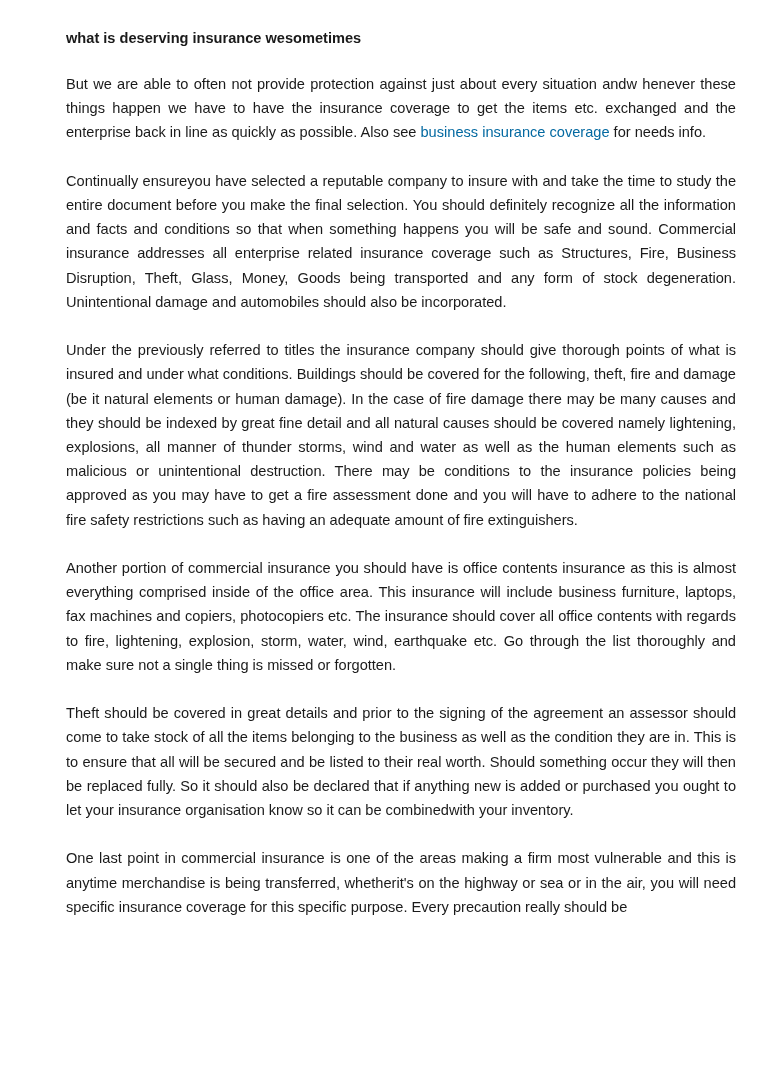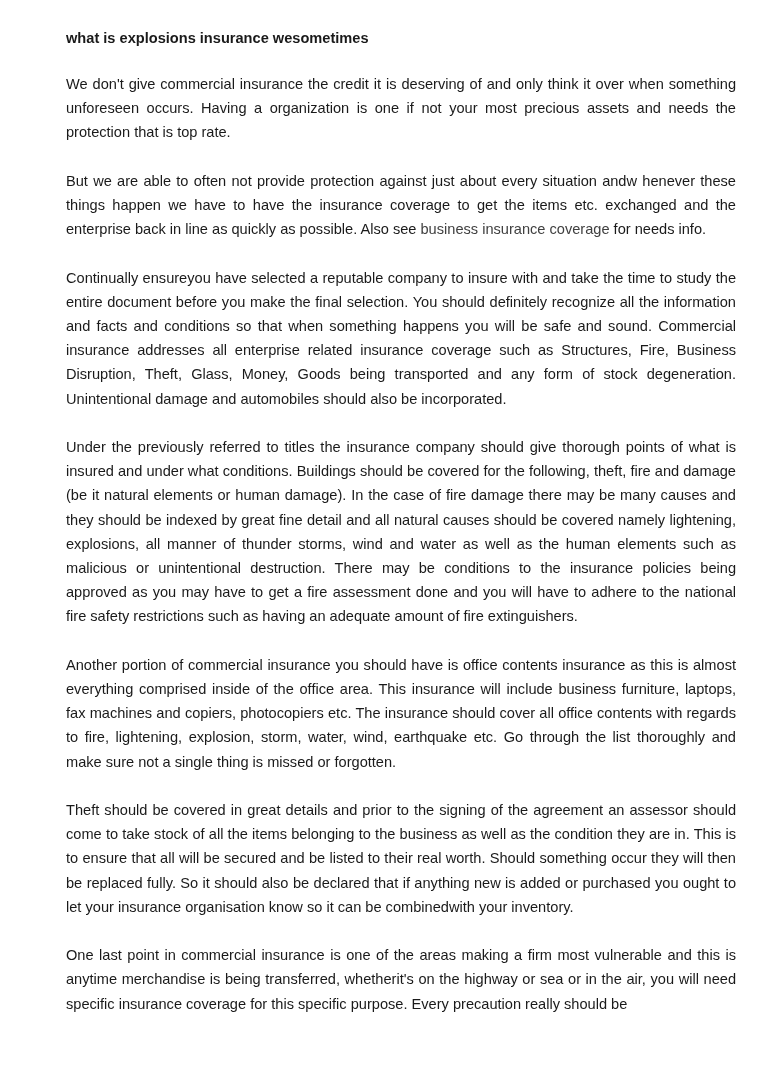--- a/index.html
+++ b/index.html
@@ -28,32 +28,31 @@
       font-size: 14.6px;
       margin: 0 0 24px 0;
       line-height: 20px;
     }
     .para {
       margin: 0 0 24.2px 0;
       text-align: justify;
       text-align-last: left;
     }
     .link {
-      color: #404040;
+      color: #0369a1;
       text-decoration: none;
       cursor: pointer;
     }
   </style>
 </head>
 <body>
 
 <div class="page">
-  <div class="doc-title">what is explosions insurance wesometimes</div>
+  <div class="doc-title">what is deserving insurance wesometimes</div>
 
-  <p class="para">We don't give commercial insurance the credit it is deserving of and only think it over when something unforeseen occurs. Having a organization is one if not your most precious assets and needs the protection that is top rate.</p>
 
   <p class="para"><span>But we are able to often not provide protection against just about every situation andw henever these things happen we have to have the insurance coverage to get the items etc. exchanged and the enterprise back in line as quickly as possible. Also see </span><a class="link">business insurance coverage</a><span> for needs info.</span></p>
 
   <p class="para">Continually ensureyou have selected a reputable company to insure with and take the time to study the entire document before you make the final selection. You should definitely recognize all the information and facts and conditions so that when something happens you will be safe and sound. Commercial insurance addresses all enterprise related insurance coverage such as Structures, Fire, Business Disruption, Theft, Glass, Money, Goods being transported and any form of stock degeneration. Unintentional damage and automobiles should also be incorporated.</p>
 
   <p class="para">Under the previously referred to titles the insurance company should give thorough points of what is insured and under what conditions. Buildings should be covered for the following, theft, fire and damage (be it natural elements or human damage). In the case of fire damage there may be many causes and they should be indexed by great fine detail and all natural causes should be covered namely lightening, explosions, all manner of thunder storms, wind and water as well as the human elements such as malicious or unintentional destruction. There may be conditions to the insurance policies being approved as you may have to get a fire assessment done and you will have to adhere to the national fire safety restrictions such as having an adequate amount of fire extinguishers.</p>
 
   <p class="para">Another portion of commercial insurance you should have is office contents insurance as this is almost everything comprised inside of the office area. This insurance will include business furniture, laptops, fax machines and copiers, photocopiers etc. The insurance should cover all office contents with regards to fire, lightening, explosion, storm, water, wind, earthquake etc. Go through the list thoroughly and make sure not a single thing is missed or forgotten.</p>
 
   <p class="para">Theft should be covered in great details and prior to the signing of the agreement an assessor should come to take stock of all the items belonging to the business as well as the condition they are in. This is to ensure that all will be secured and be listed to their real worth. Should something occur they will then be replaced fully. So it should also be declared that if anything new is added or purchased you ought to let your insurance organisation know so it can be combinedwith your inventory.</p>

